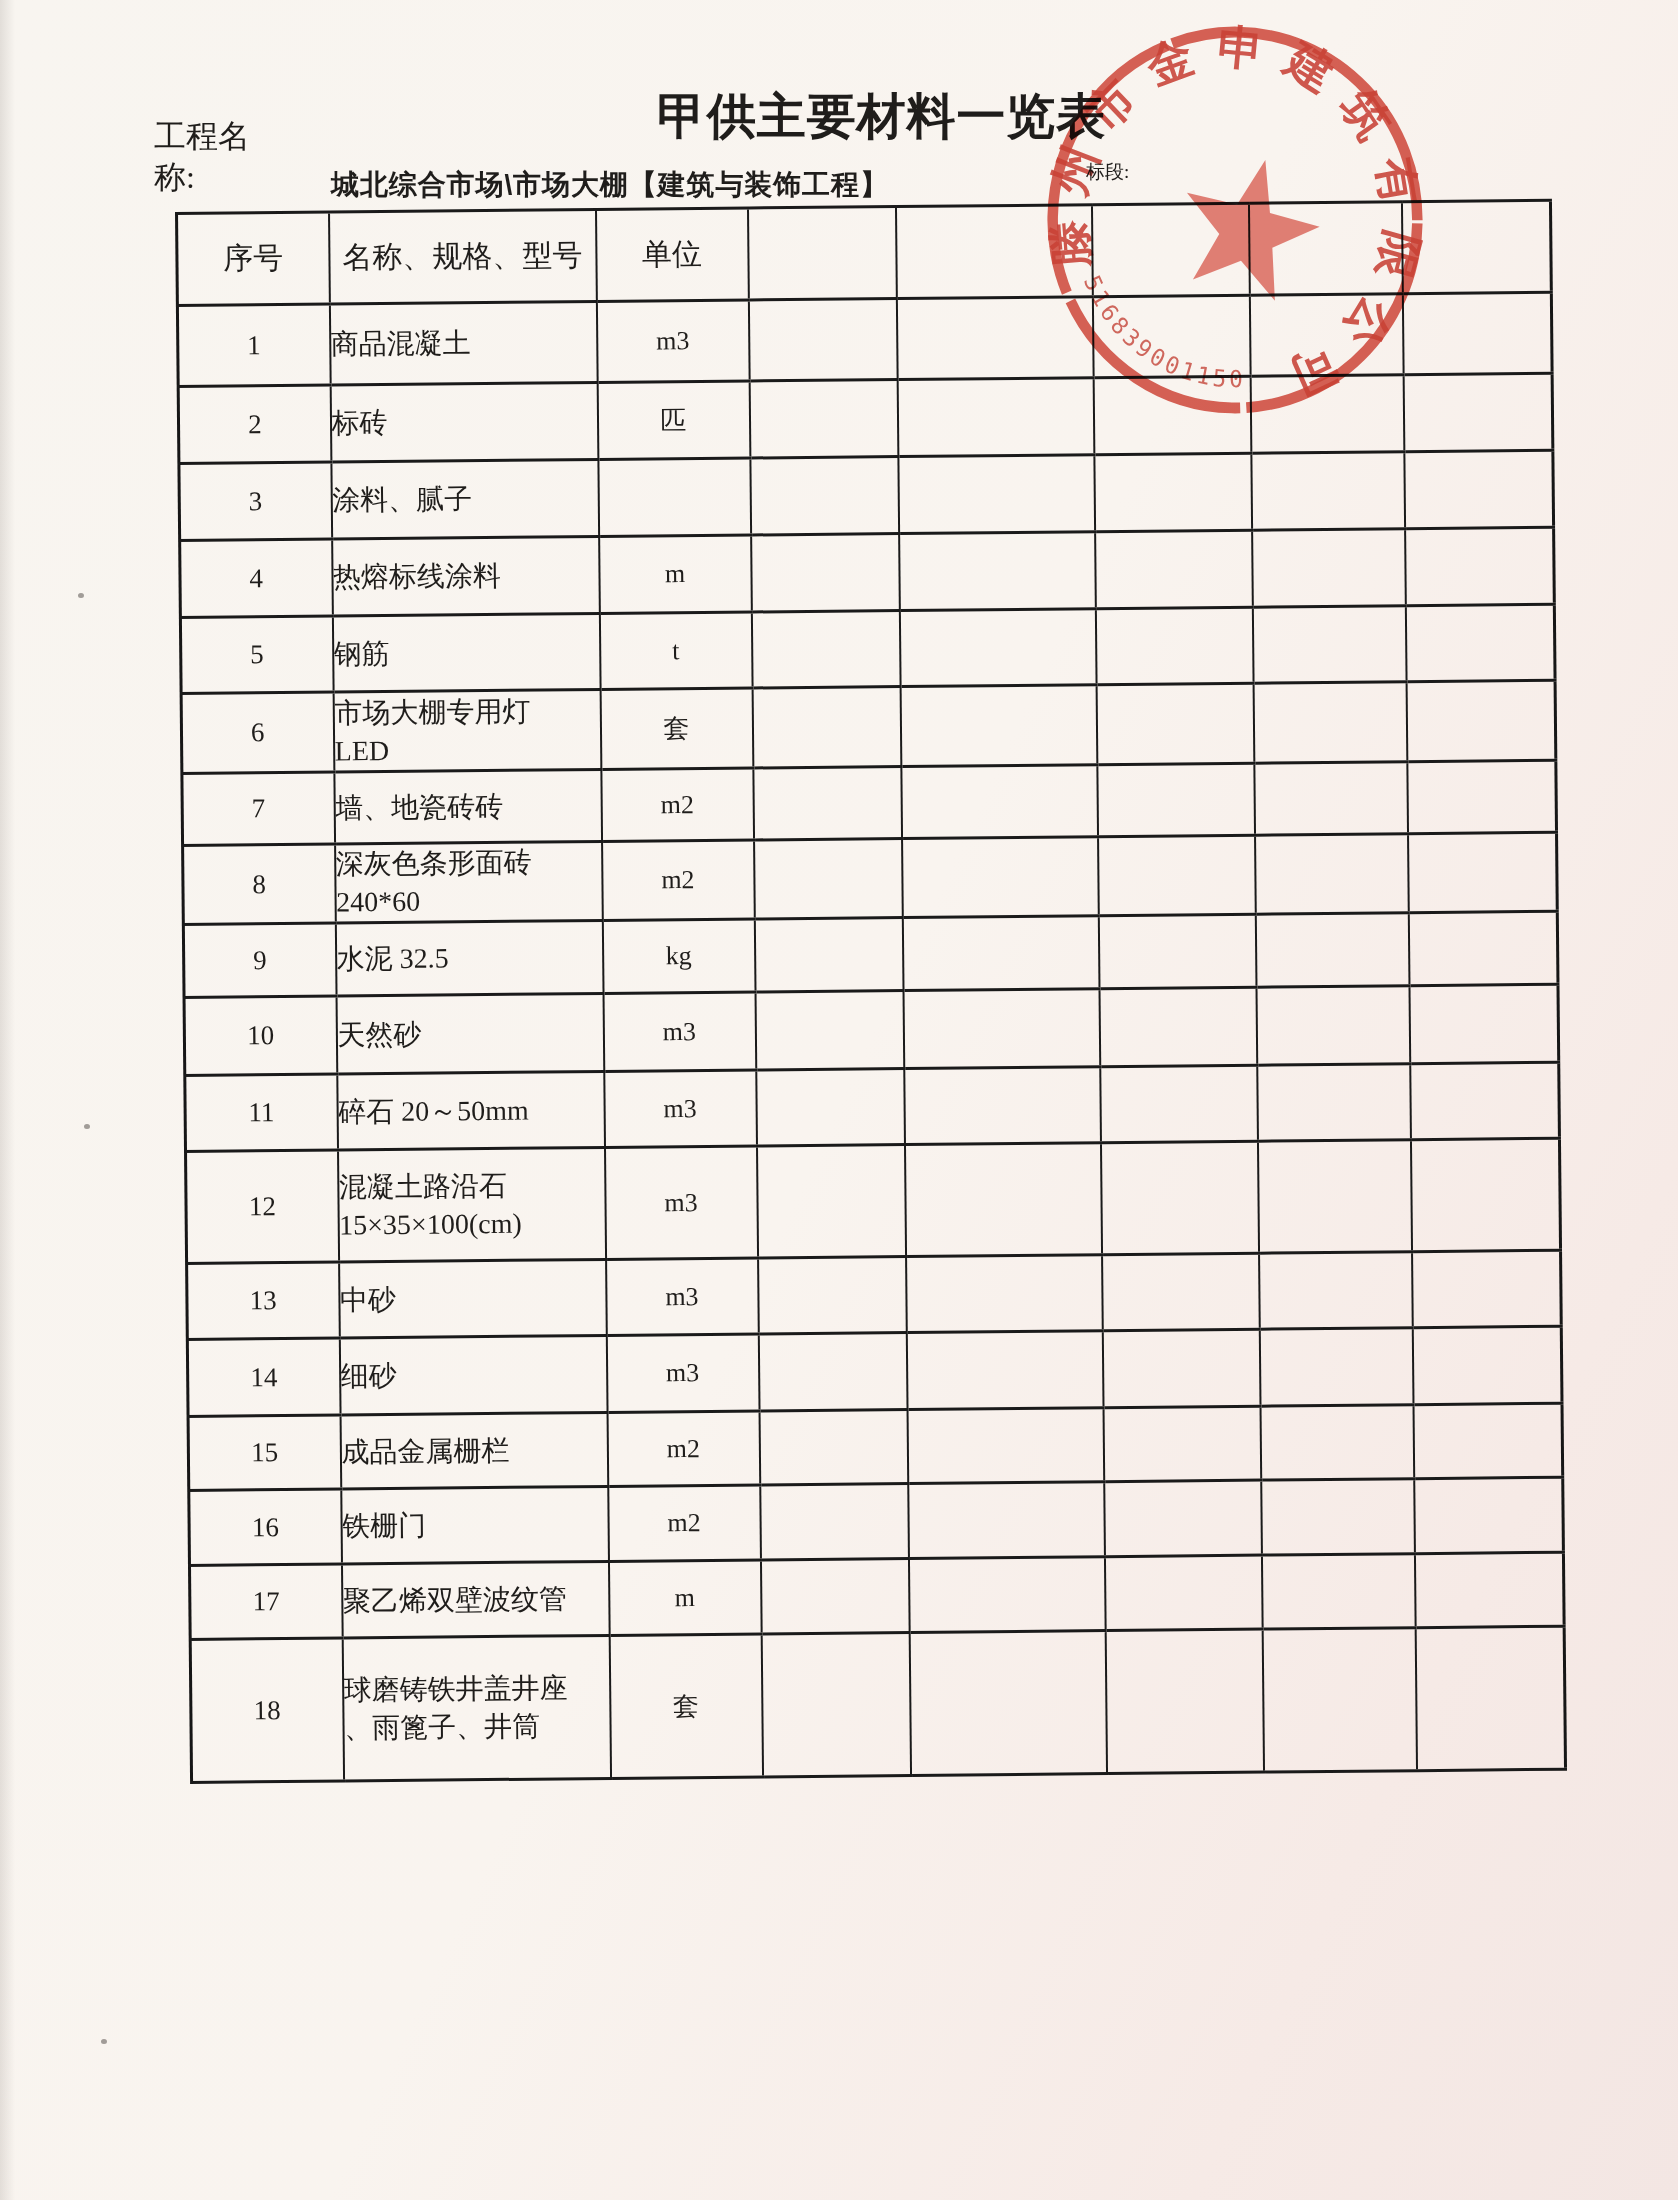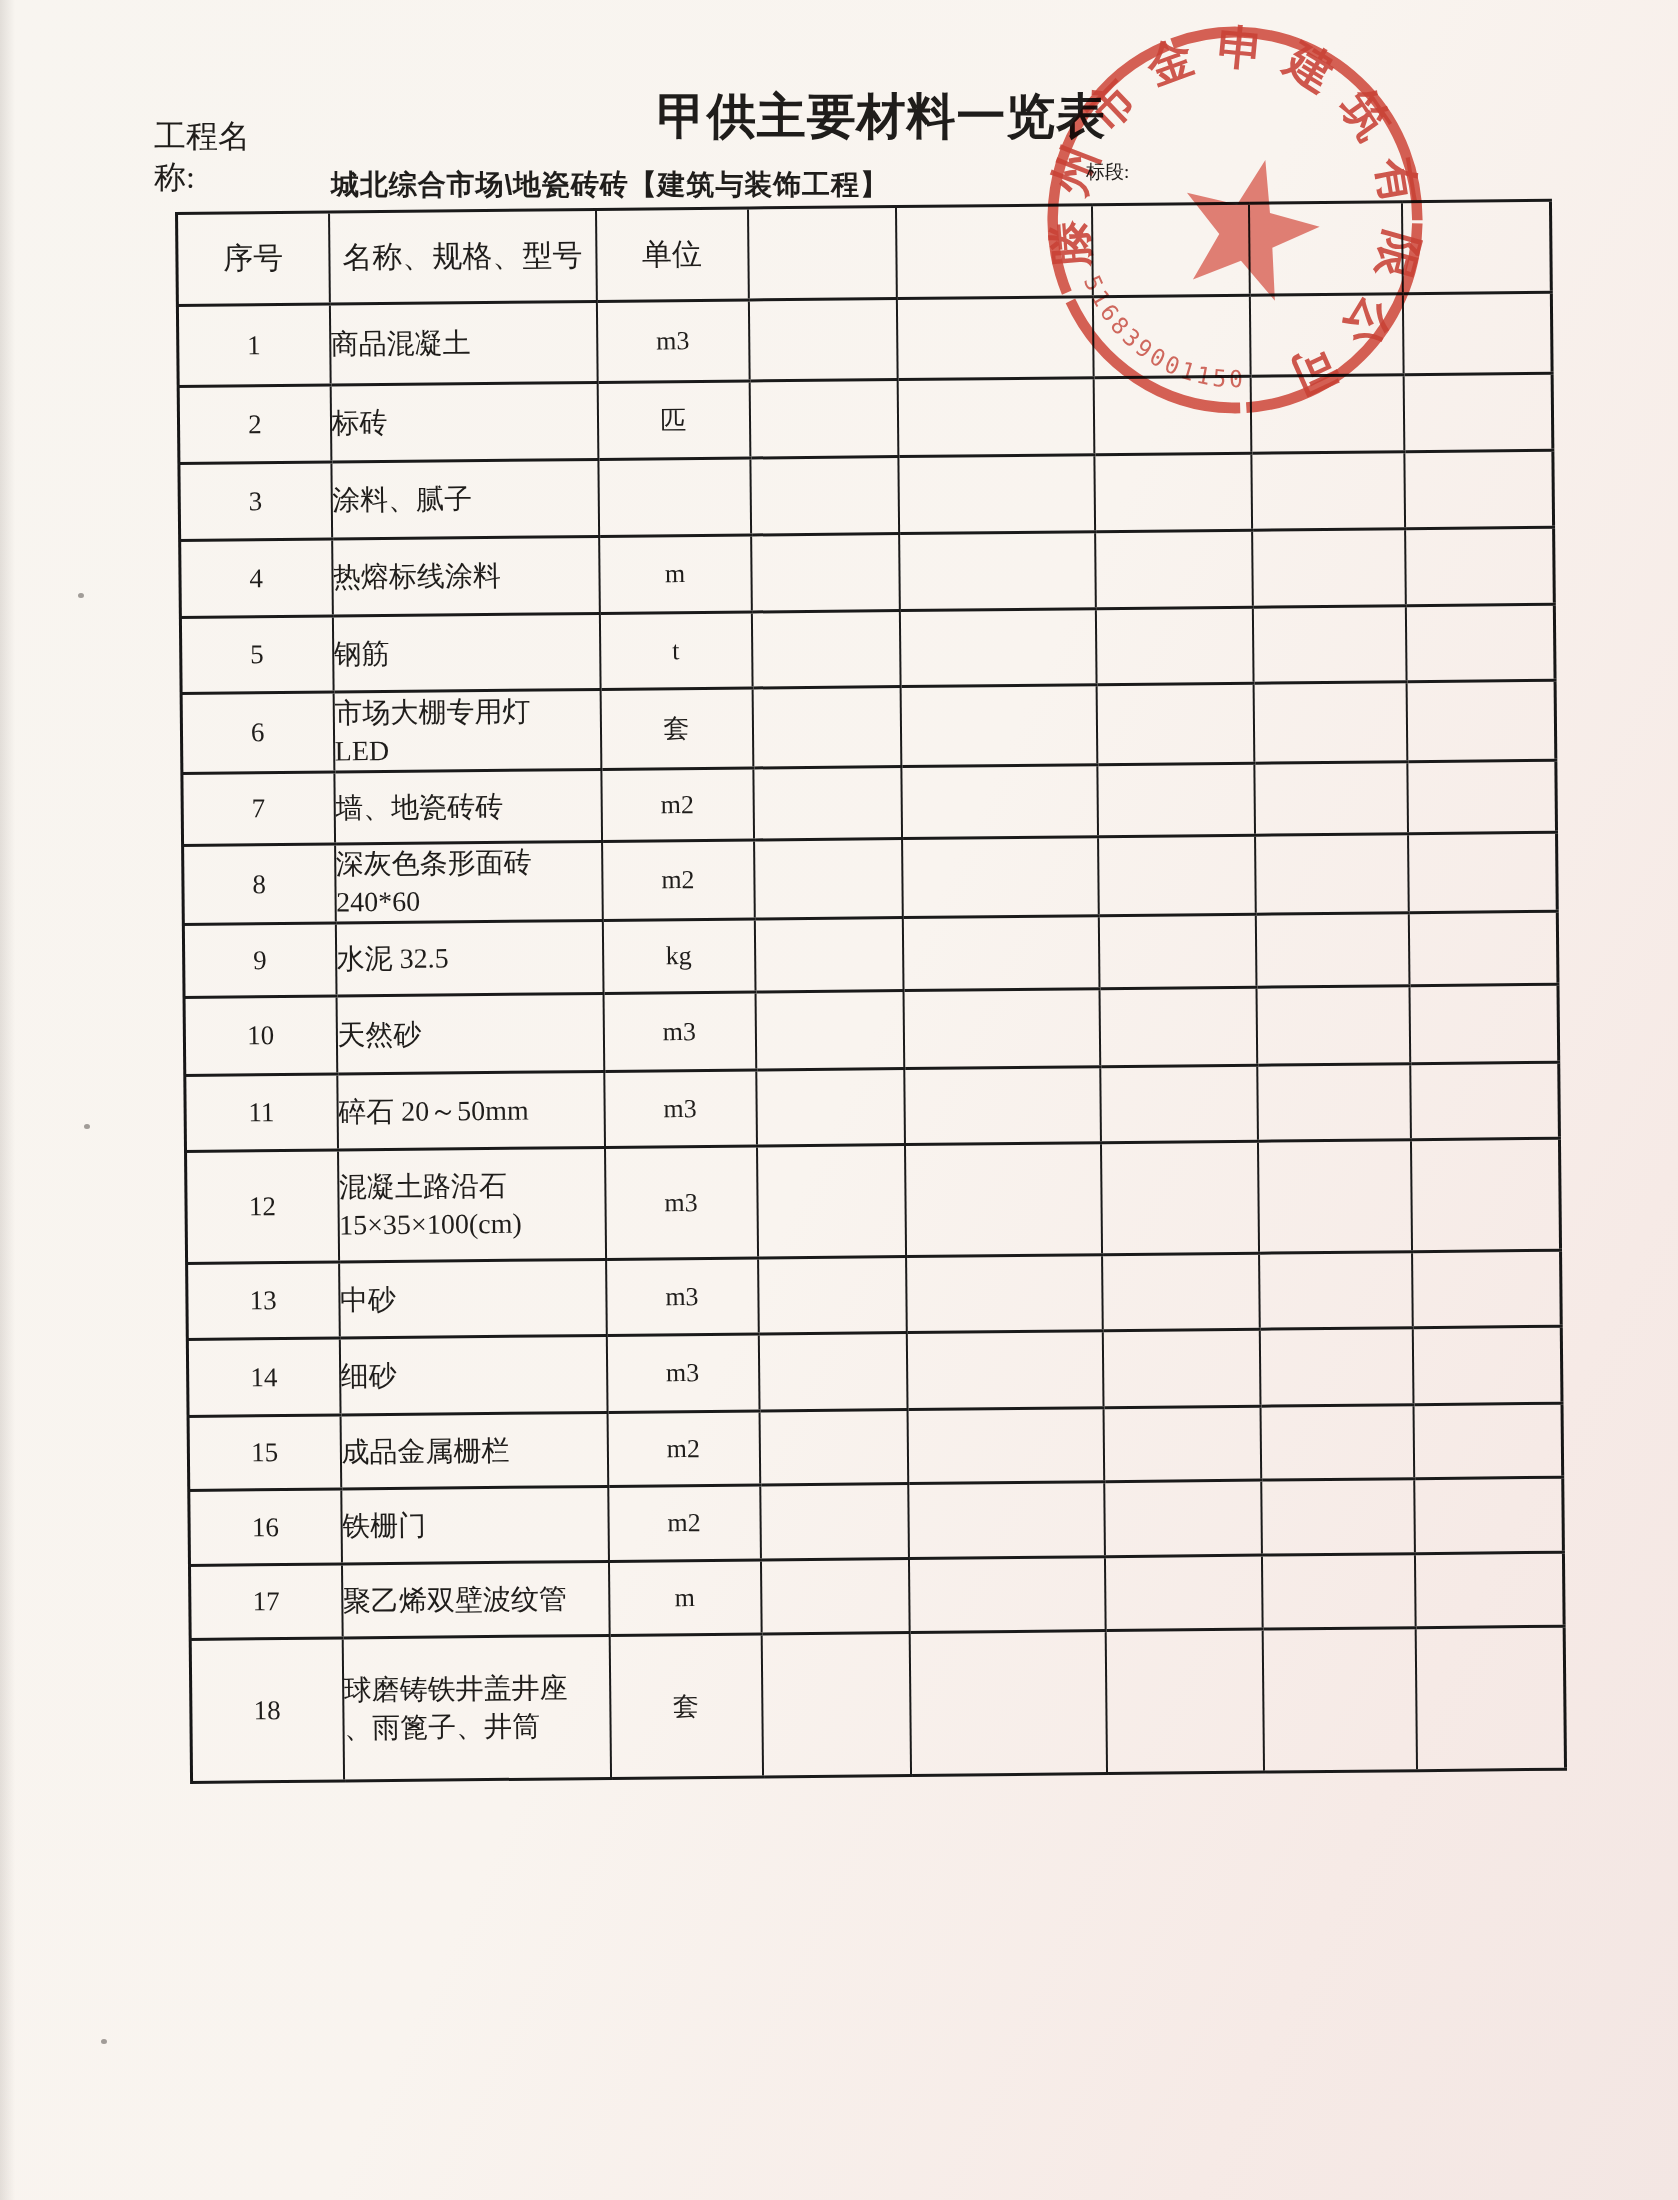--- a/index.html
+++ b/index.html
@@ -87,21 +87,21 @@
 </head>
 <body>
 
 <div class="page">
   <div class="edge-shade"></div>
 
   <div class="doc-title">甲供主要材料一览表</div>
 
   <div class="proj-label">工程名
 称:</div>
-  <div class="proj-value">城北综合市场\地瓷砖砖【建筑与装饰工程】</div>
+  <div class="proj-value">城北综合市场\市场大棚【建筑与装饰工程】</div>
   <div class="section-label">标段:</div>
 
   <table class="materials">
     <colgroup>
       <col style="width:152px">
         <col style="width:267px">
         <col style="width:152px">
         <col style="width:148px">
       <col style="width:196px">
         <col style="width:157px">

